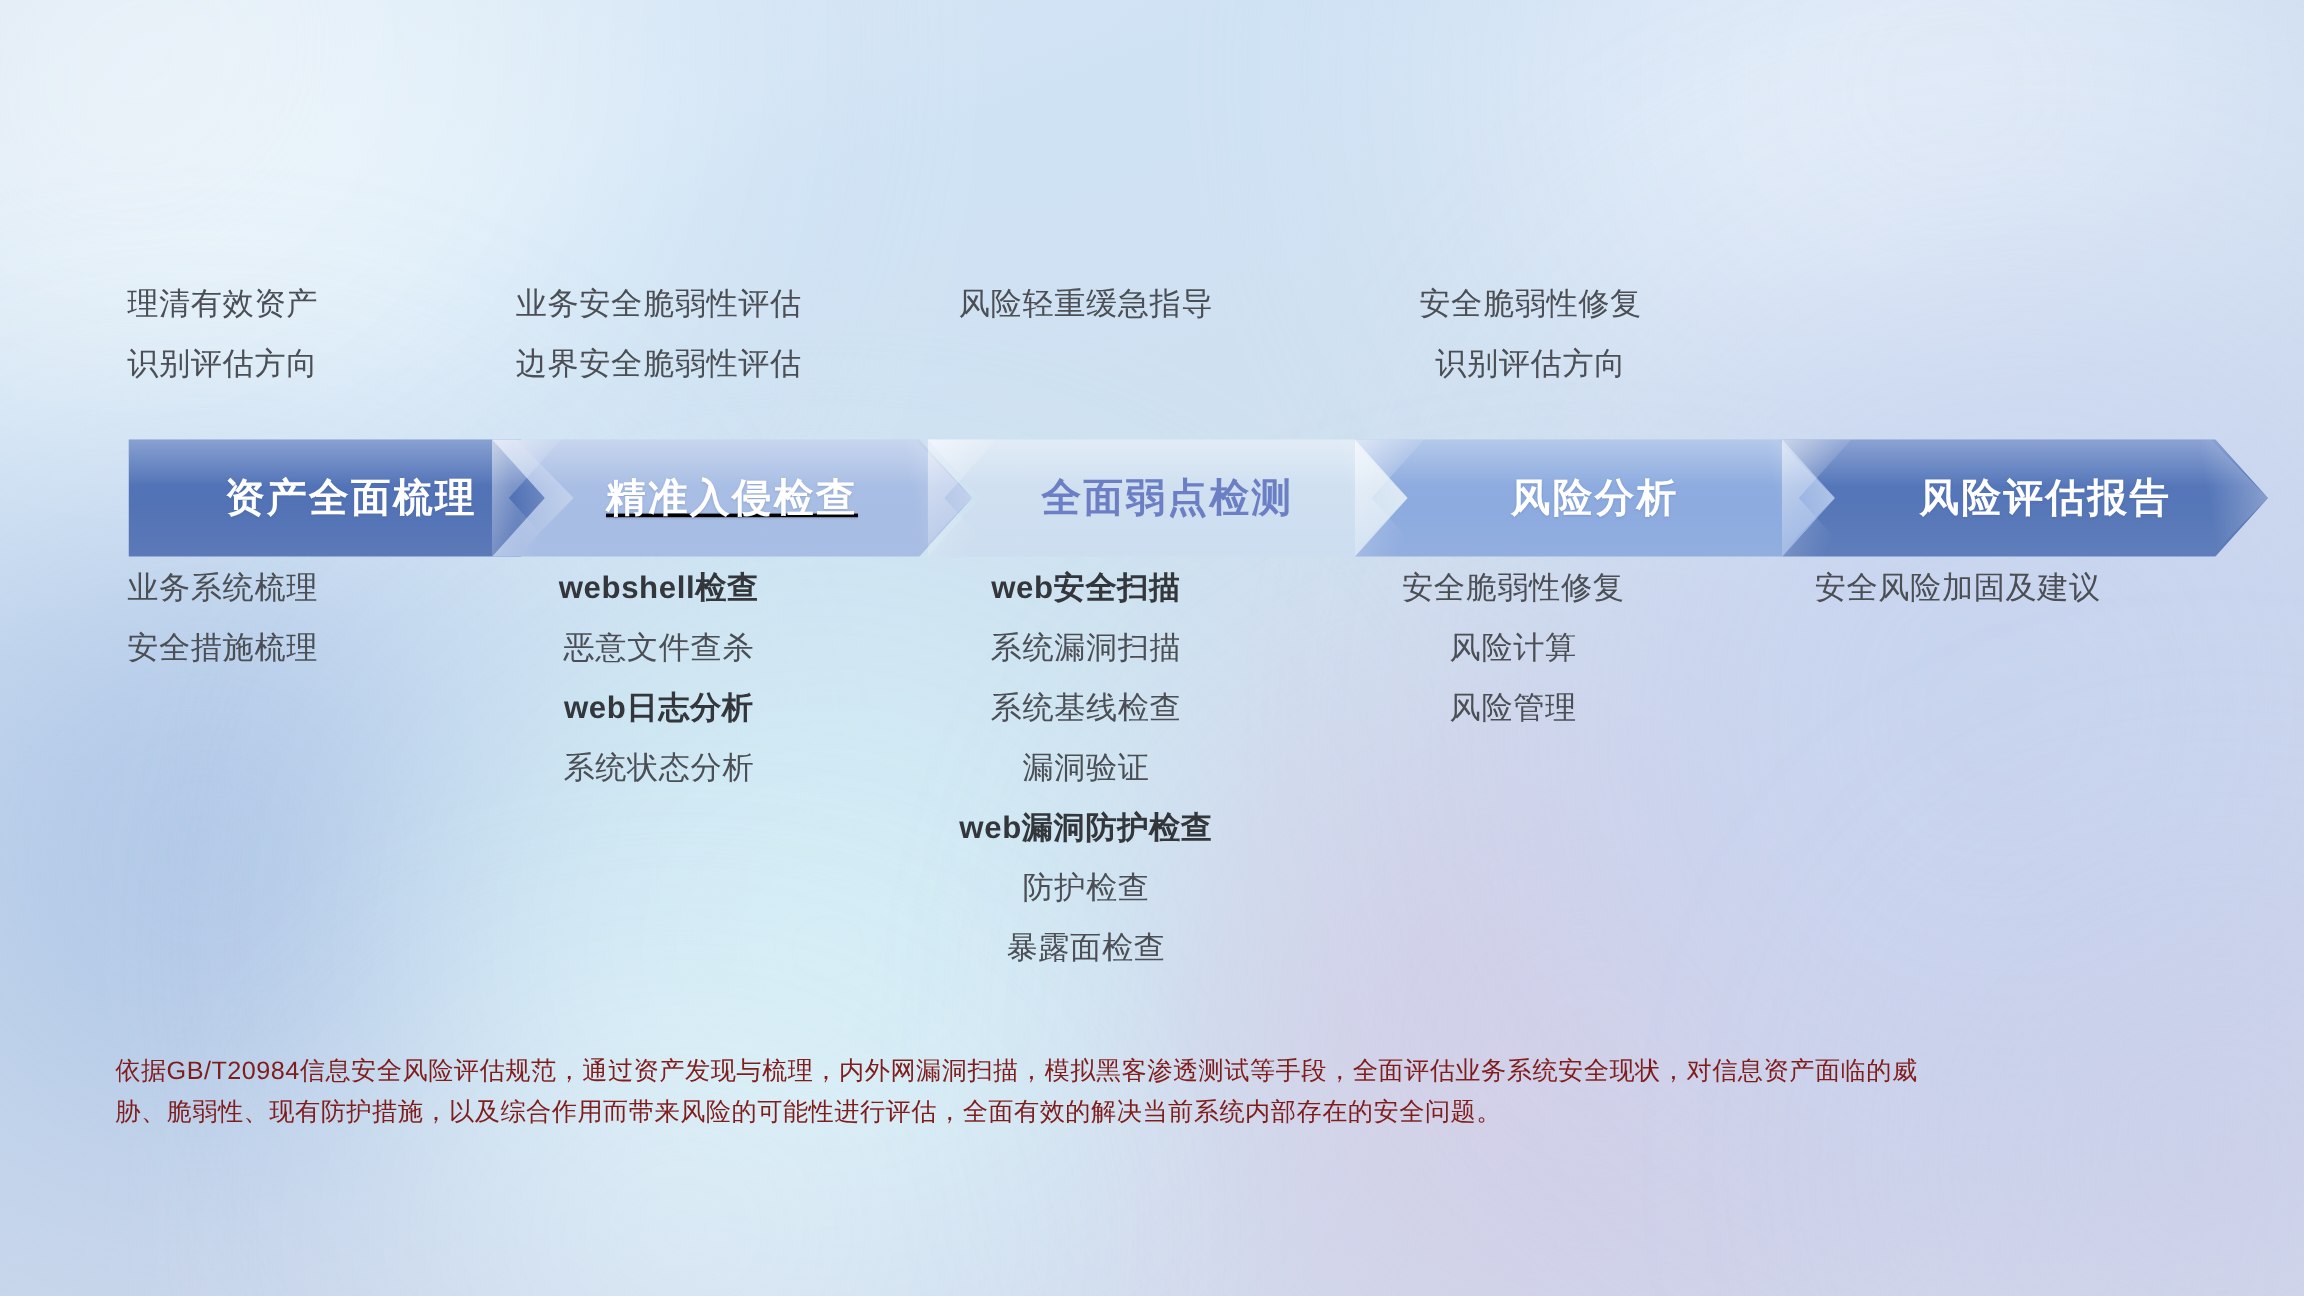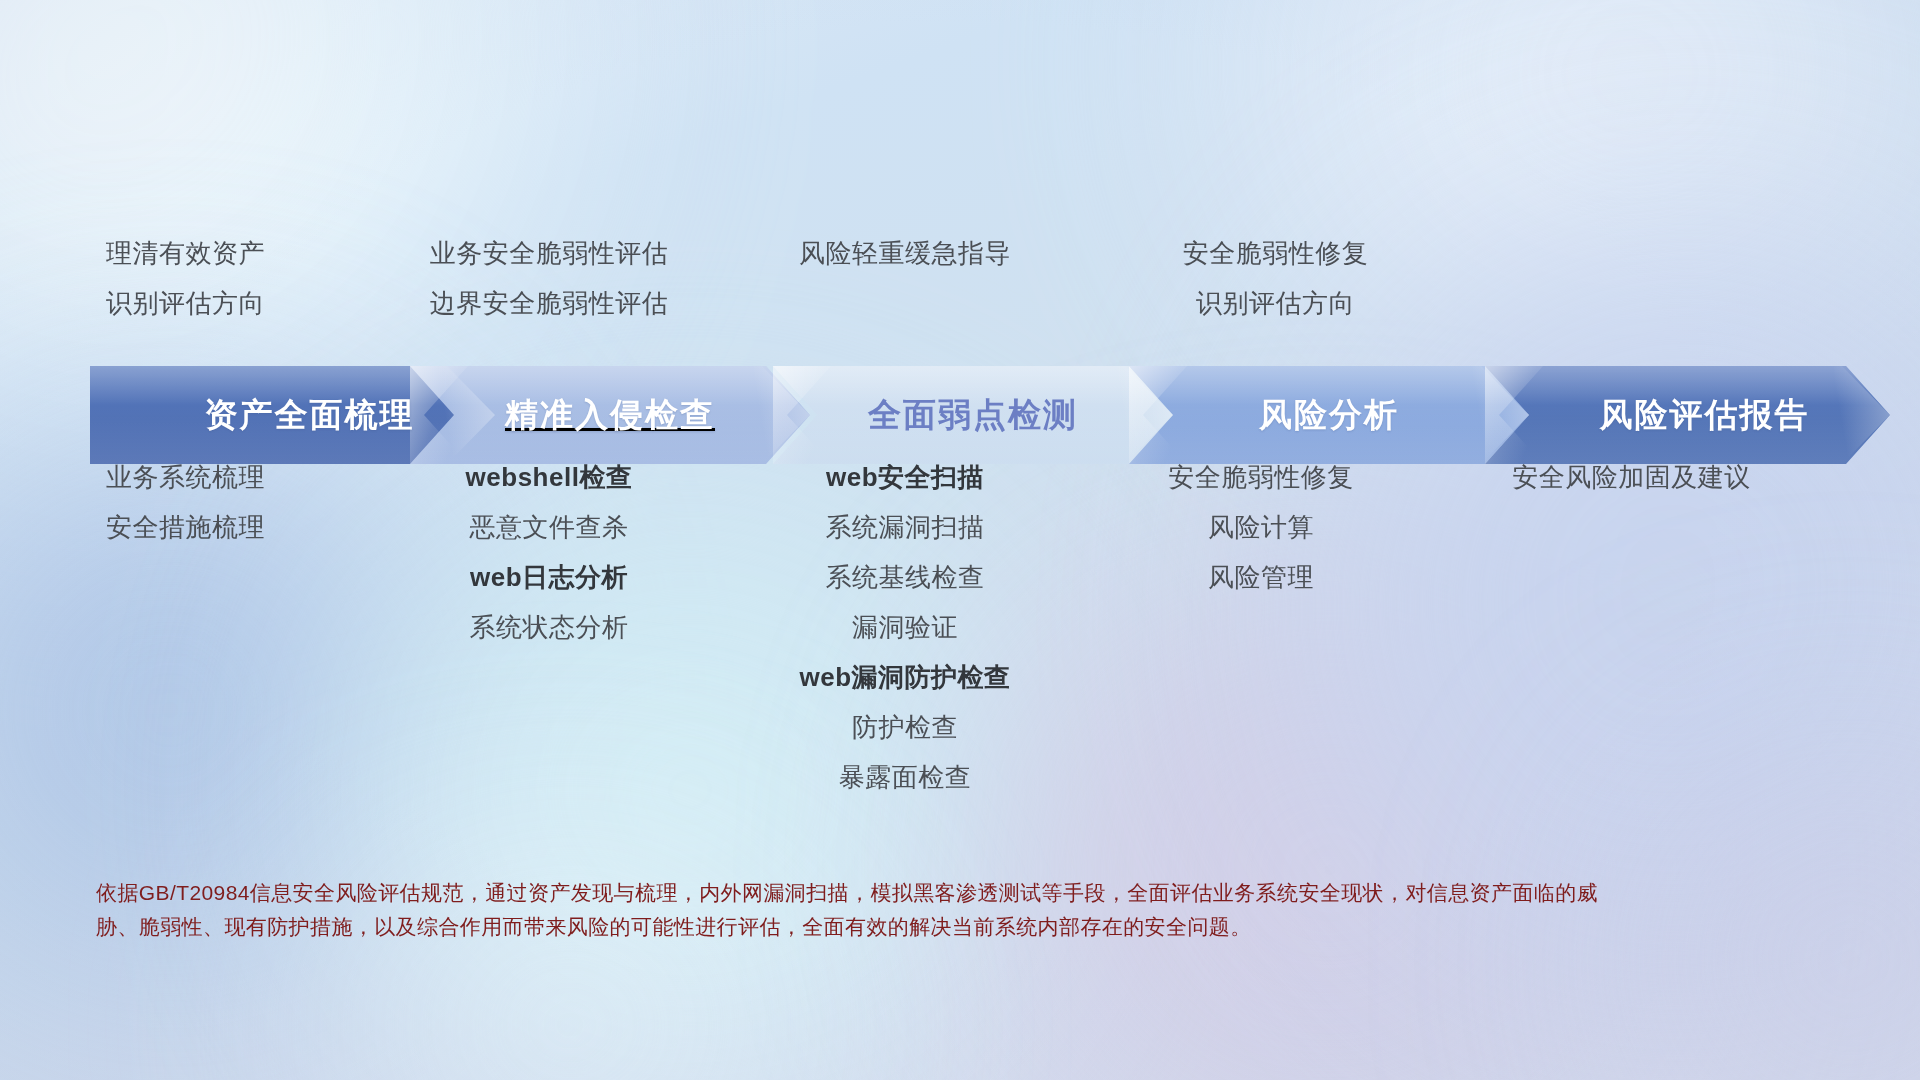--- a/index.html
+++ b/index.html
@@ -154,21 +154,21 @@
     content: "";
     position: absolute;
     inset: 0;
     background: linear-gradient(180deg, rgba(255,255,255,.28) 0%, rgba(255,255,255,0) 40%, rgba(255,255,255,.10) 100%);
   }
 
   
   .cp-first  { clip-path: polygon(0 0, calc(100% - 44px) 0, 100% 50%, calc(100% - 44px) 100%, 0 100%); }
   .cp-mid    { clip-path: polygon(0 0, calc(100% - 44px) 0, 100% 50%, calc(100% - 44px) 100%, 0 100%, 44px 50%); }
 
-  .a1 { left: 0px;    width: 371px; padding-left: 34px; }
+  .a1 { left: 17px;    width: 371px; }
   .a2 { left: 320px;  width: 400px; text-decoration: underline; }
   .a3 { left: 683px;  width: 400px; }
   .a4 { left: 1039px; width: 400px; }
   .a5 { left: 1395px; width: 371px; padding-left: 34px; }
 
   .a1 .shape { background: linear-gradient(180deg, #5c7dc0 0%, #4e6fb4 55%, #4a6ab0 100%); }
   .a2 .shape { background: linear-gradient(180deg, #b2c5e8 0%, #a5bbe3 60%, #9fb6e1 100%); }
   .a3 .shape { background: linear-gradient(180deg, #d6e4f3 0%, #cddef0 60%, #c7daee 100%); }
   .a4 .shape { background: linear-gradient(180deg, #97b3e2 0%, #89a8de 60%, #86a5dc 100%); }
   .a5 .shape { background: linear-gradient(180deg, #5f7fc2 0%, #5173b6 55%, #4d6fb3 100%); }
@@ -187,21 +187,21 @@
     position: absolute;
     z-index: 2;
     right: 0; top: 0;
     width: 56px; height: 100%;
     background: linear-gradient(260deg, rgba(255,255,255,.35) 0%, rgba(255,255,255,0) 80%);
     clip-path: polygon(8px 0, 56px 50%, 8px 100%, 0 100%, 0 0);
     pointer-events: none;
   }
 
   
-  #bottom-row { top: 452px; }
+  #bottom-row { top: 464px; }
   #bottom-row .col { padding: 0 10px; box-sizing: border-box; }
 
   
   #footer {
     position: absolute;
     left: 96px;
     top: 876px;
     width: 1520px;
     font-size: 21px;
     line-height: 34px;

